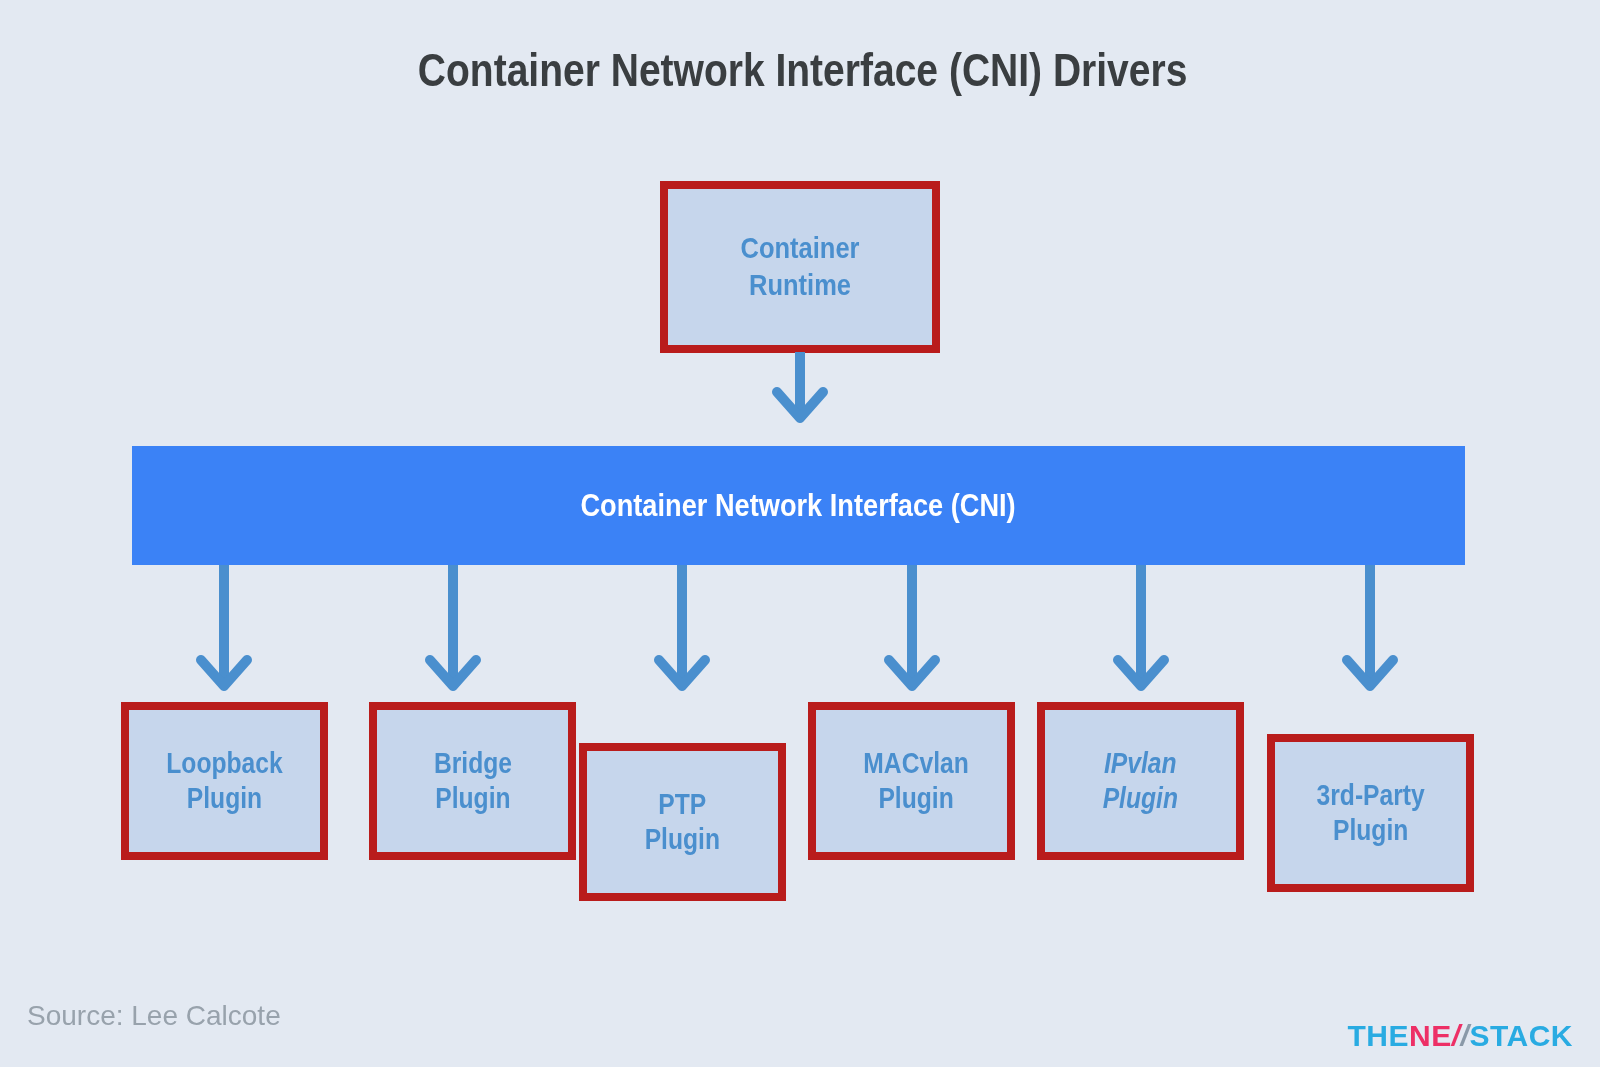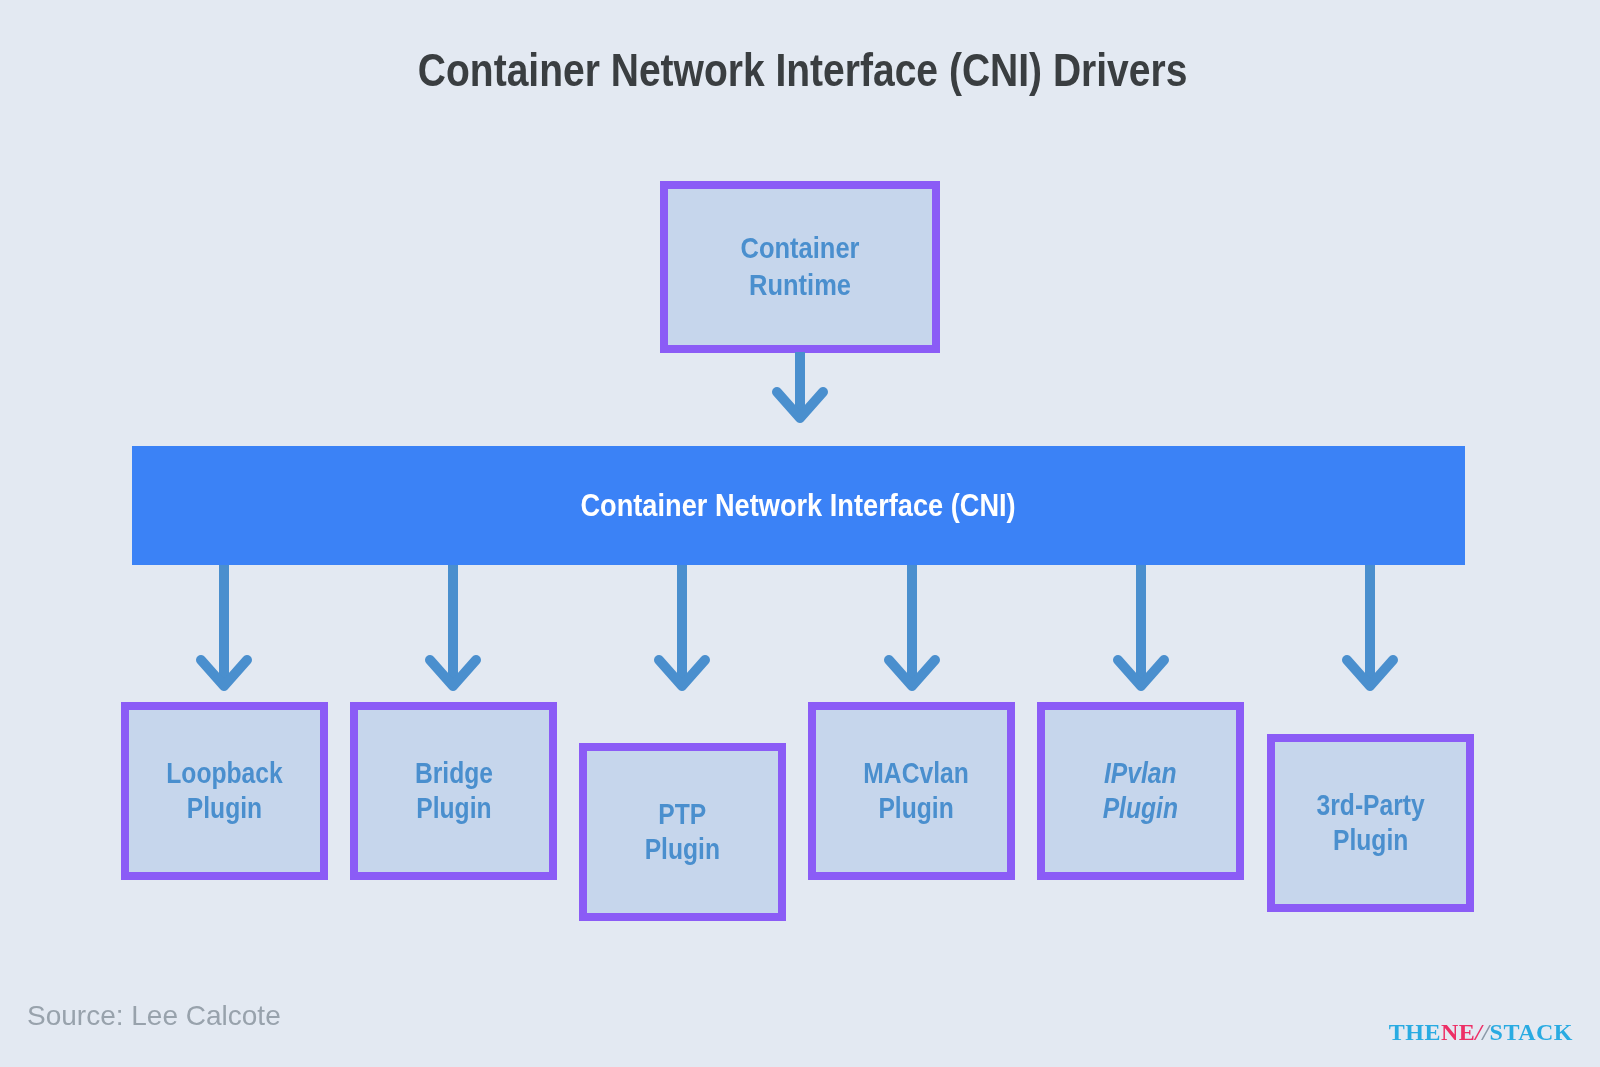--- a/index.html
+++ b/index.html
@@ -31,21 +31,21 @@
     white-space: nowrap;
     display: inline-block;
     transform: scaleX(0.83);
     transform-origin: 50% 50%;
     letter-spacing: 0px;
   }
   .node-box {
     position: absolute;
     box-sizing: border-box;
     background: #c6d6ec;
-    border: 8px solid #8b5cf6;
+    border: 8px solid #b91c1c;
     display: flex;
     align-items: center;
     justify-content: center;
     text-align: center;
   }
   .node-label {
     color: #4a8fce;
     font-weight: 700;
     font-size: 30px;
     line-height: 1.22;
@@ -81,39 +81,38 @@
   .arrow {
     position: absolute;
     width: 60px;
   }
   .arrow svg { display: block; }
   .arrow-root { left: 770px; top: 352px; height: 73px; }
   .arrow-bus  { top: 565px; height: 128px; }
   .plugin-box {
     top: 702px;
     width: 207px;
-    height: 178px;
+    height: 158px;
   }
   .plugin-label { font-size: 29px; }
   .footer-source {
     position: absolute;
     left: 27px;
     top: 1000px;
     font-size: 28px;
     color: #98a2ac;
   }
   .logo {
     position: absolute;
     right: 27px;
     top: 1019px;
-    font-size: 24px;
+    font-size: 30px;
     font-weight: 700;
     letter-spacing: 0.5px;
     white-space: nowrap;
-    font-family: Liberation Serif, serif;
   }
   .logo .cyan { color: #29abe2; }
   .logo .pink { color: #ed2f66; }
   .logo .slash-pink { color: #ed2f66; font-style: italic; }
   .logo .slash-gray { color: #8a99a8; font-style: italic; }
 </style>
 </head>
 <body>
 
 <div class="canvas">
@@ -176,21 +175,21 @@
       <polyline points="7,95 30,121 53,95" fill="none" stroke="#4a8fce" stroke-width="10" stroke-linecap="round" stroke-linejoin="round"></polyline>
     </svg>
   </div>
 
   <div class="node-box plugin-box" style="left:121px;">
     <div class="node-label plugin-label">
       <div>Loopback</div>
       <div>Plugin</div>
     </div>
   </div>
-  <div class="node-box plugin-box" style="left:350px;text-align:center;">
+  <div class="node-box plugin-box" style="left:369px;text-align:center;">
     <div class="node-label plugin-label">
       <div>Bridge</div>
       <div>Plugin</div>
     </div>
   </div>
   <div class="node-box plugin-box" style="left:579px;margin-top:41px;">
     <div class="node-label plugin-label">
       <div>PTP</div>
       <div>Plugin</div>
     </div>

